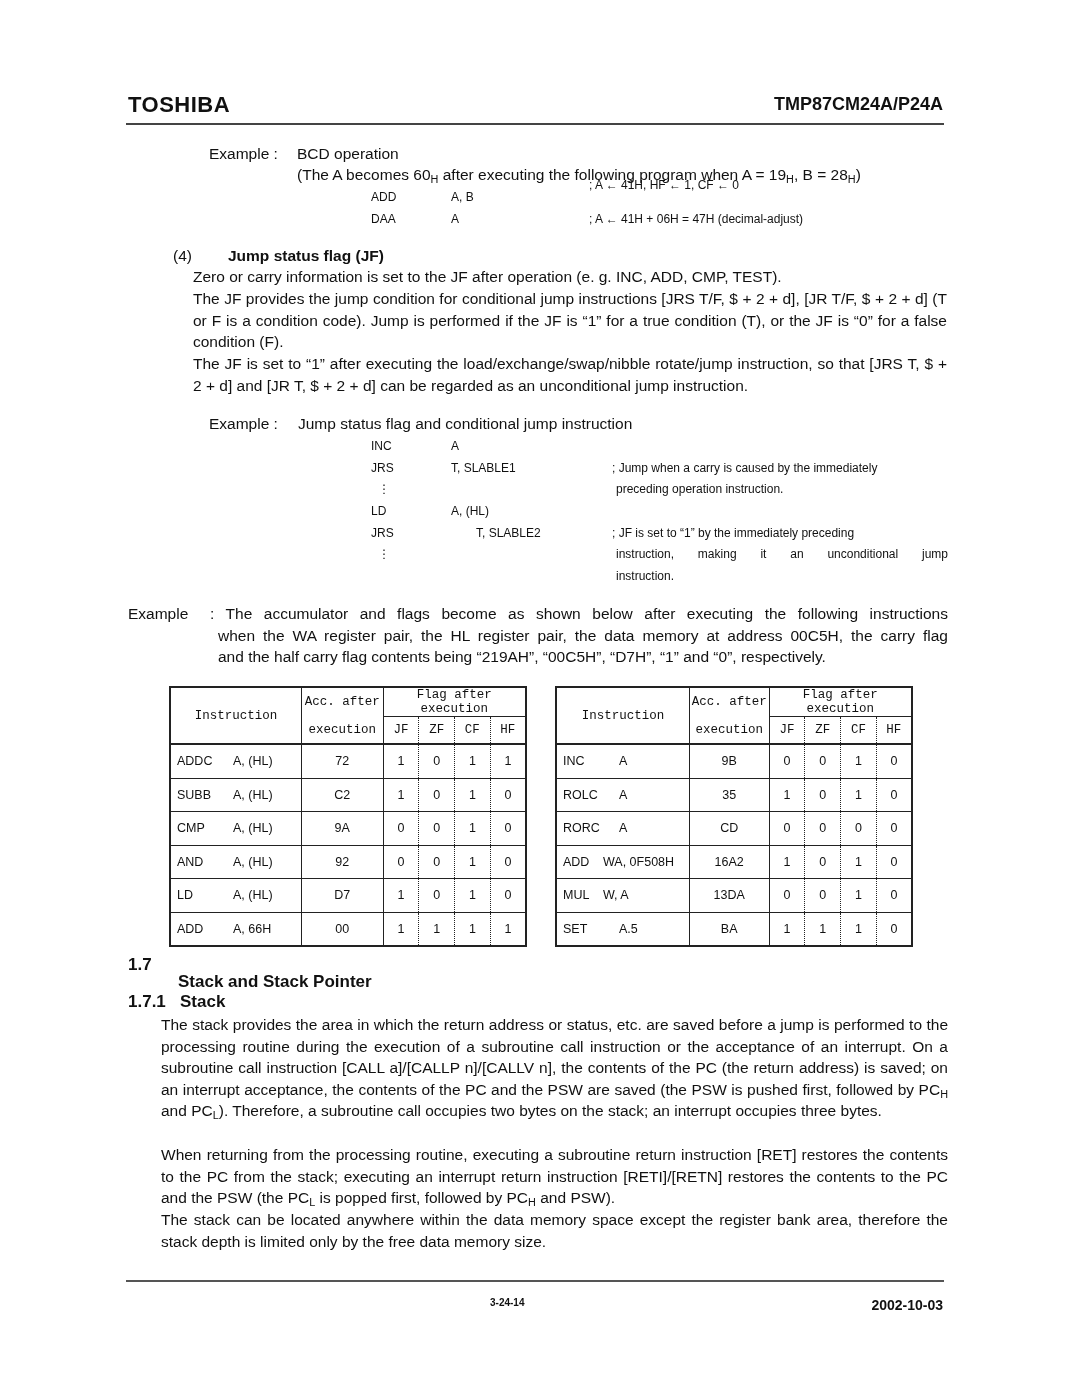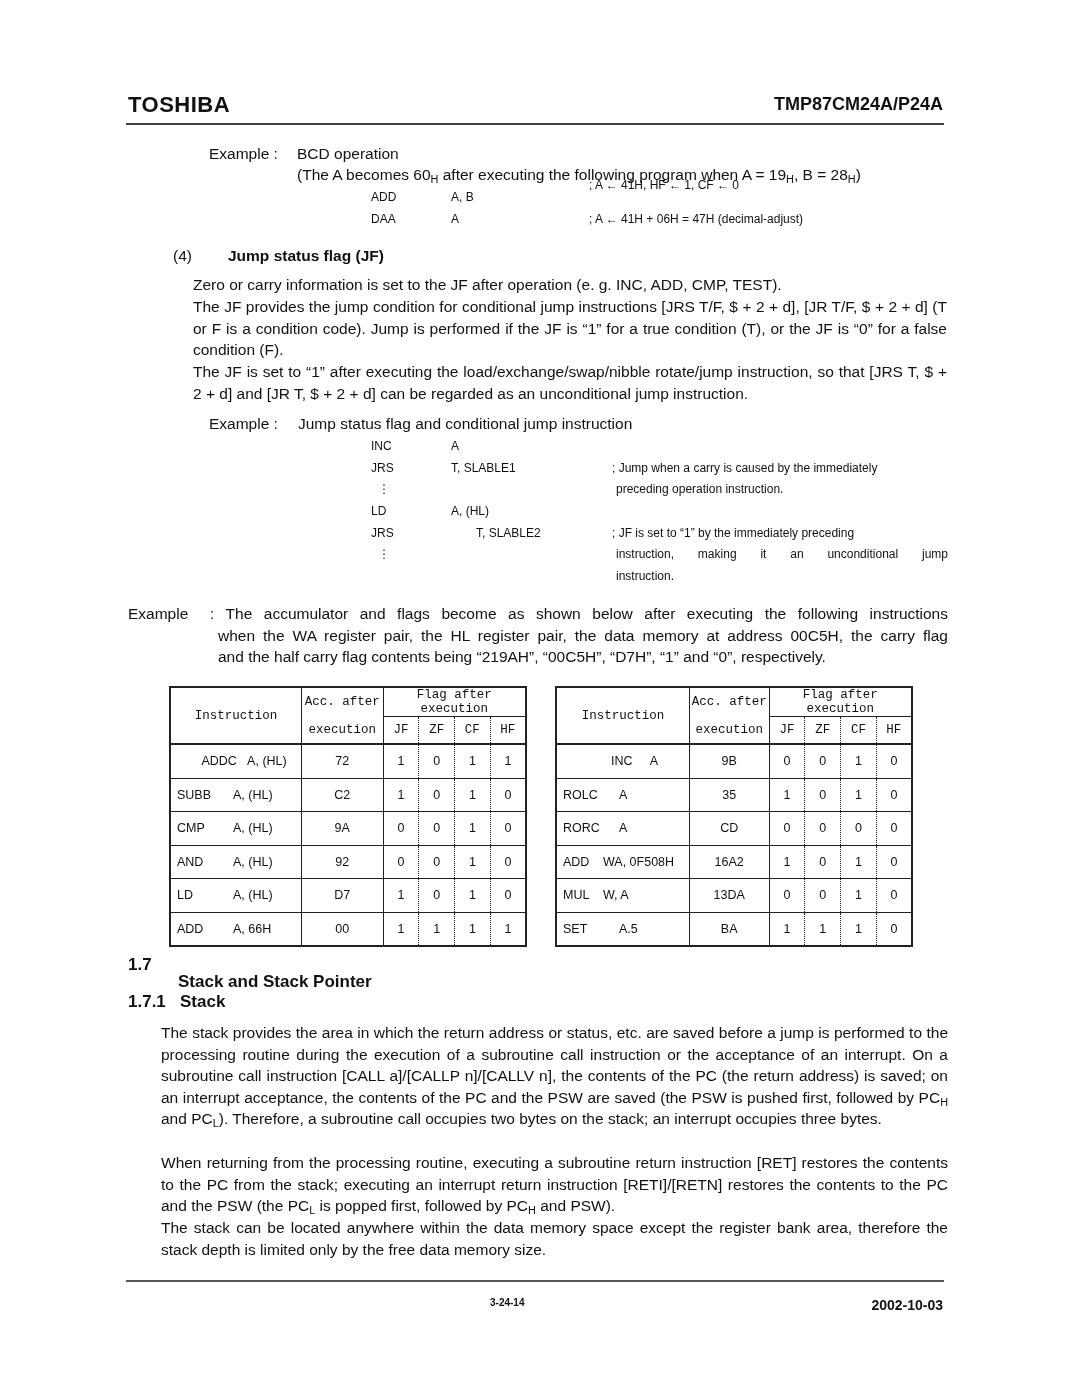--- a/index.html
+++ b/index.html
@@ -6,29 +6,29 @@
   body { width:1080px; height:1397px; position:relative; font-family:"Liberation Sans", sans-serif; color:#111; overflow:hidden; }
   .abs { position:absolute; }
   .logo { left:128px; top:92px; font-size:22px; font-weight:bold; letter-spacing:0.5px; font-family:"Liberation Sans", sans-serif; }
   .partno { right:137px; top:94px; font-size:18px; font-weight:bold; }
   .hr-top { left:126px; top:123px; width:818px; height:2px; background:#444; }
   .hr-bot { left:126px; top:1280px; width:818px; height:2px; background:#555; }
   .footer-page { left:490px; top:1297px; font-size:10px; font-weight:bold; }
   .footer-date { right:137px; top:1297px; font-size:14px; font-weight:bold; }
   .t15 { font-size:15.5px; line-height:21.6px; }
   sub { font-size:70%; vertical-align:-3px; line-height:0; }
-  .just { text-align:justify; text-align-last:left;margin-top:8px; }
+  .just { text-align:justify; text-align-last:left; }
   .code-row { position:absolute; font-size:12px; }
   table.fl { position:absolute; border-collapse:collapse; font-size:12.5px; border:2px solid #222; }
   table.fl td { border:1px solid #222; text-align:center; padding:0; height:32.5px; }
   table.fl thead td { height:26px;font-family:Liberation Mono, monospace; }
   table.fl td.instr { text-align:left; padding-left:6px; }
   table.fl td.dl { border-left:1px dotted #222; }
   table.fl td.dr { border-right:1px dotted #222; }
-  table.fl tr.sep td { border-top:2px solid #222;text-align:center; }
+  table.fl tr.sep td { border-top:2px solid #222; }
   .h2 { font-size:17px; font-weight:bold; }
 </style>
 </head>
 <body>
 
 <div class="abs logo">TOSHIBA</div>
 <div class="abs partno">TMP87CM24A/P24A</div>
 <div class="abs hr-top"></div>
 
 <div class="abs t15" style="left:209px;top:143px;">Example :</div>

